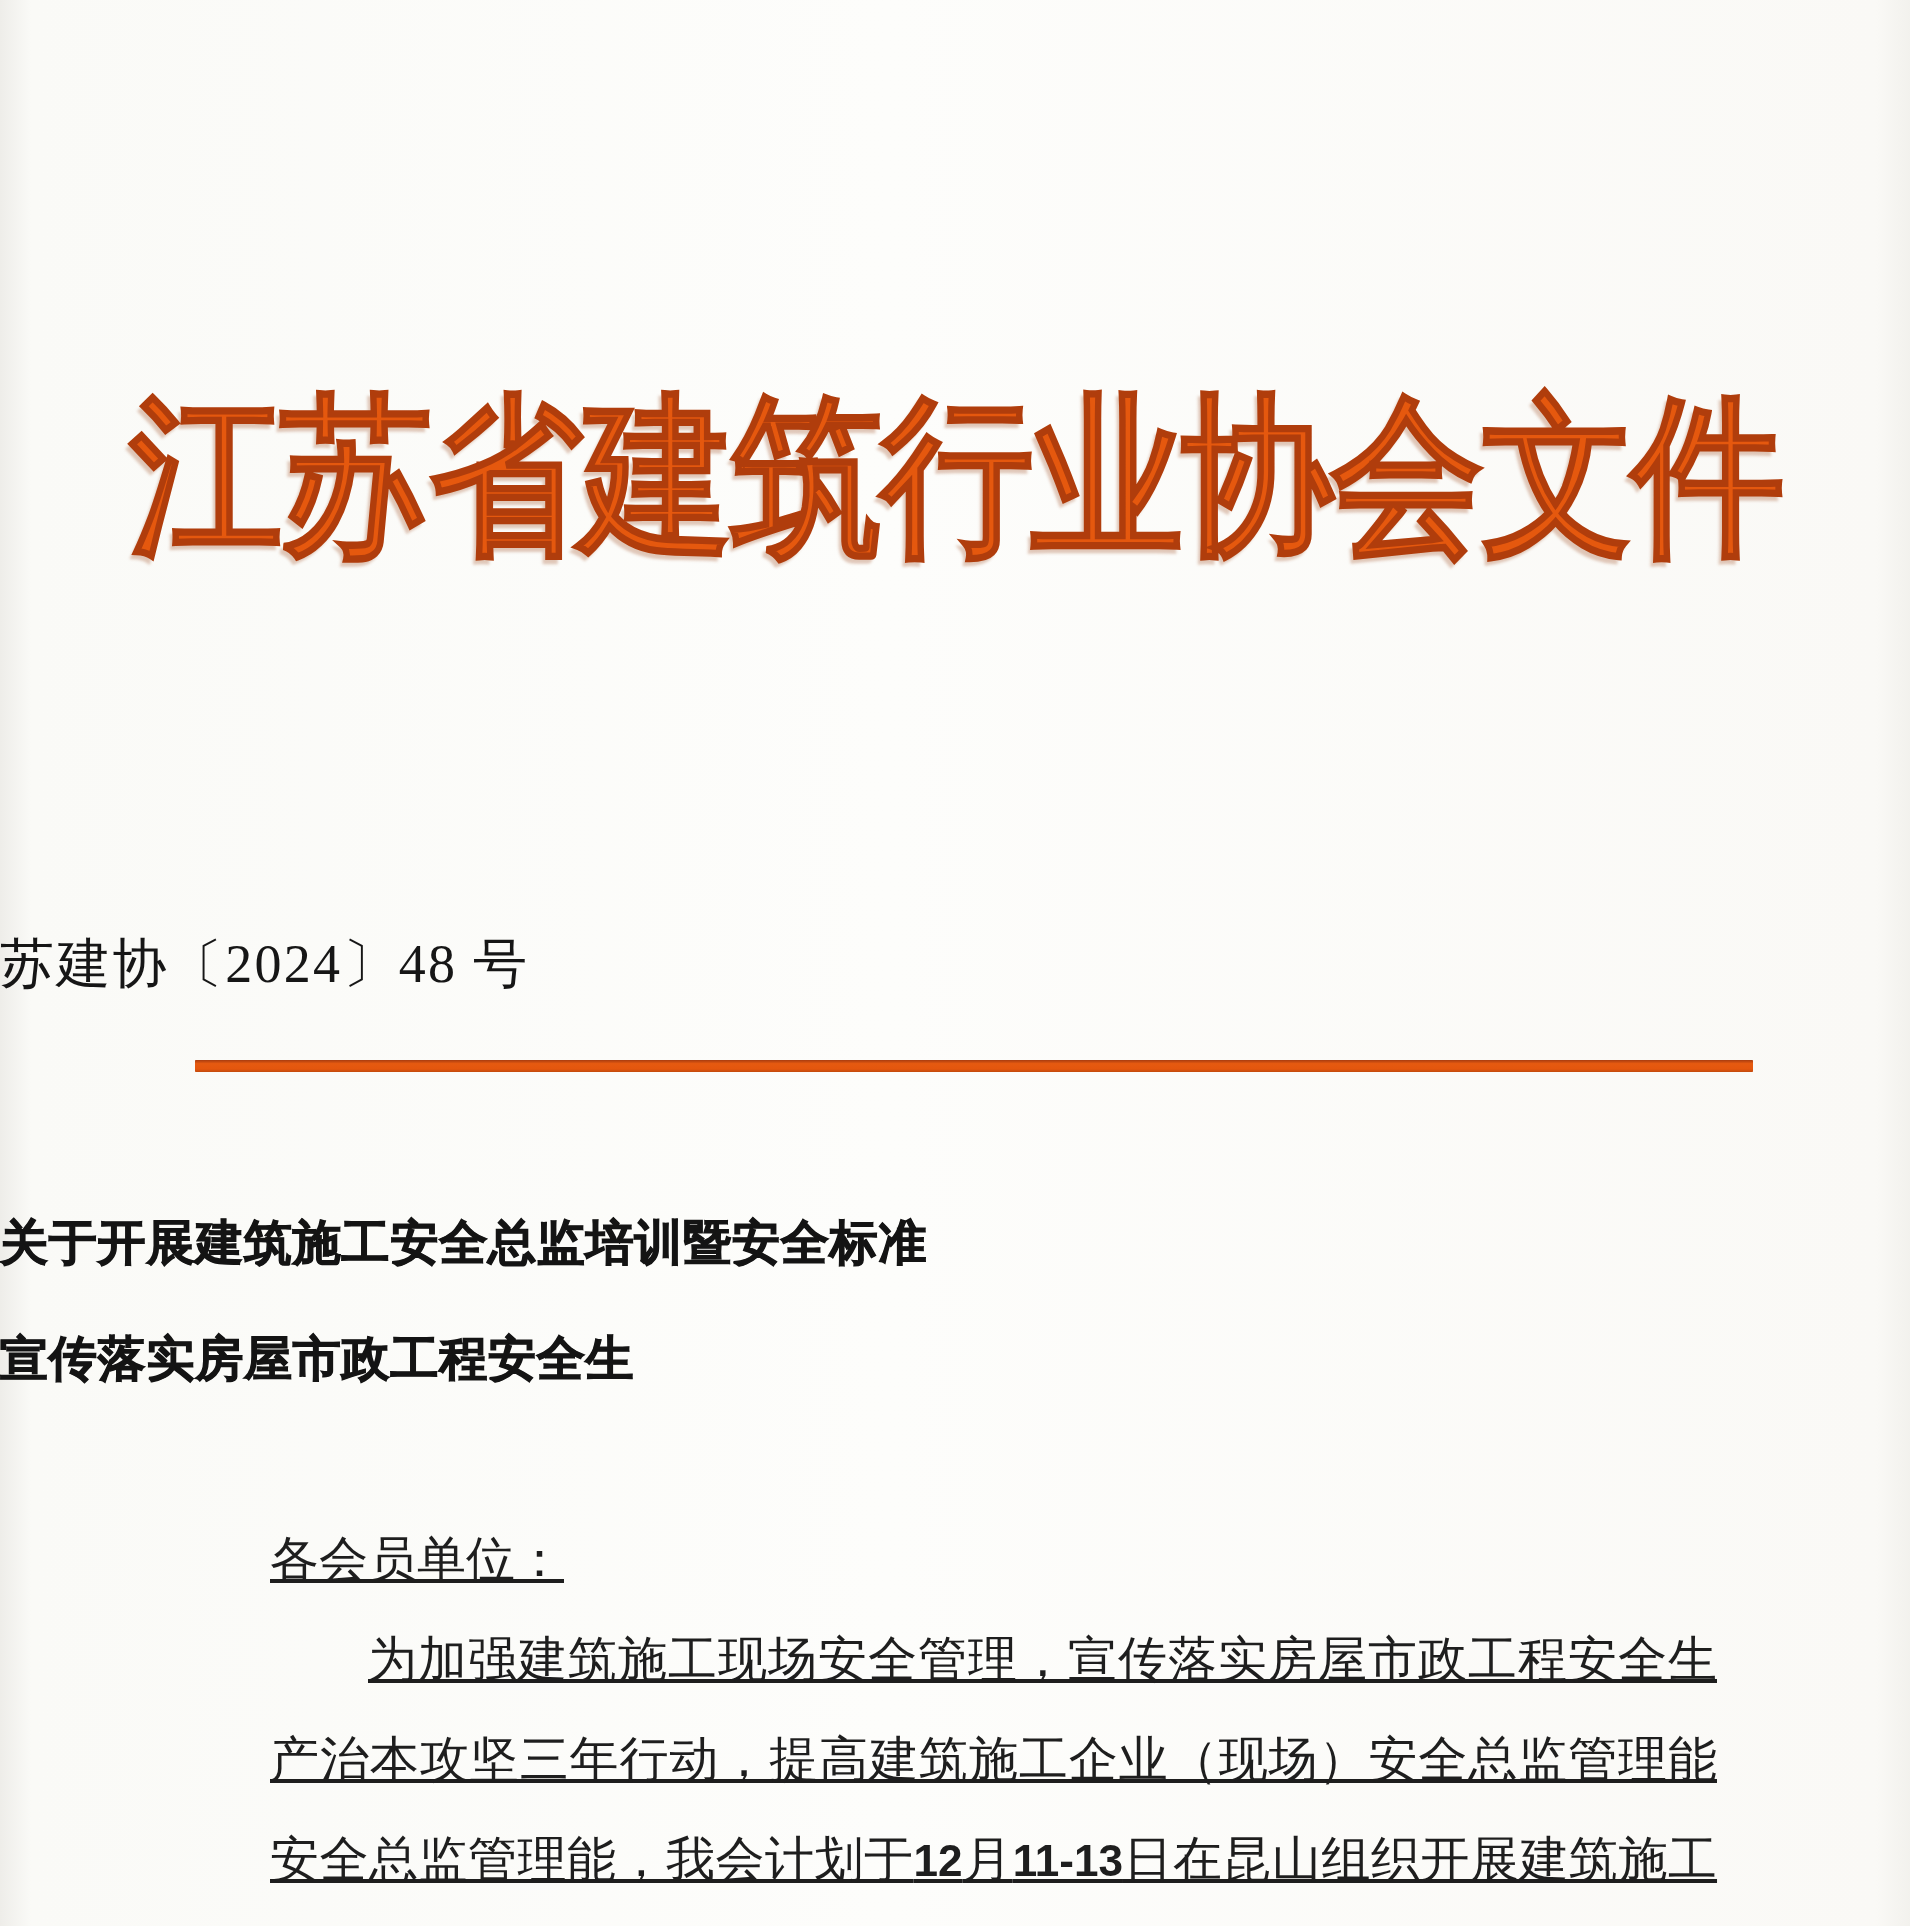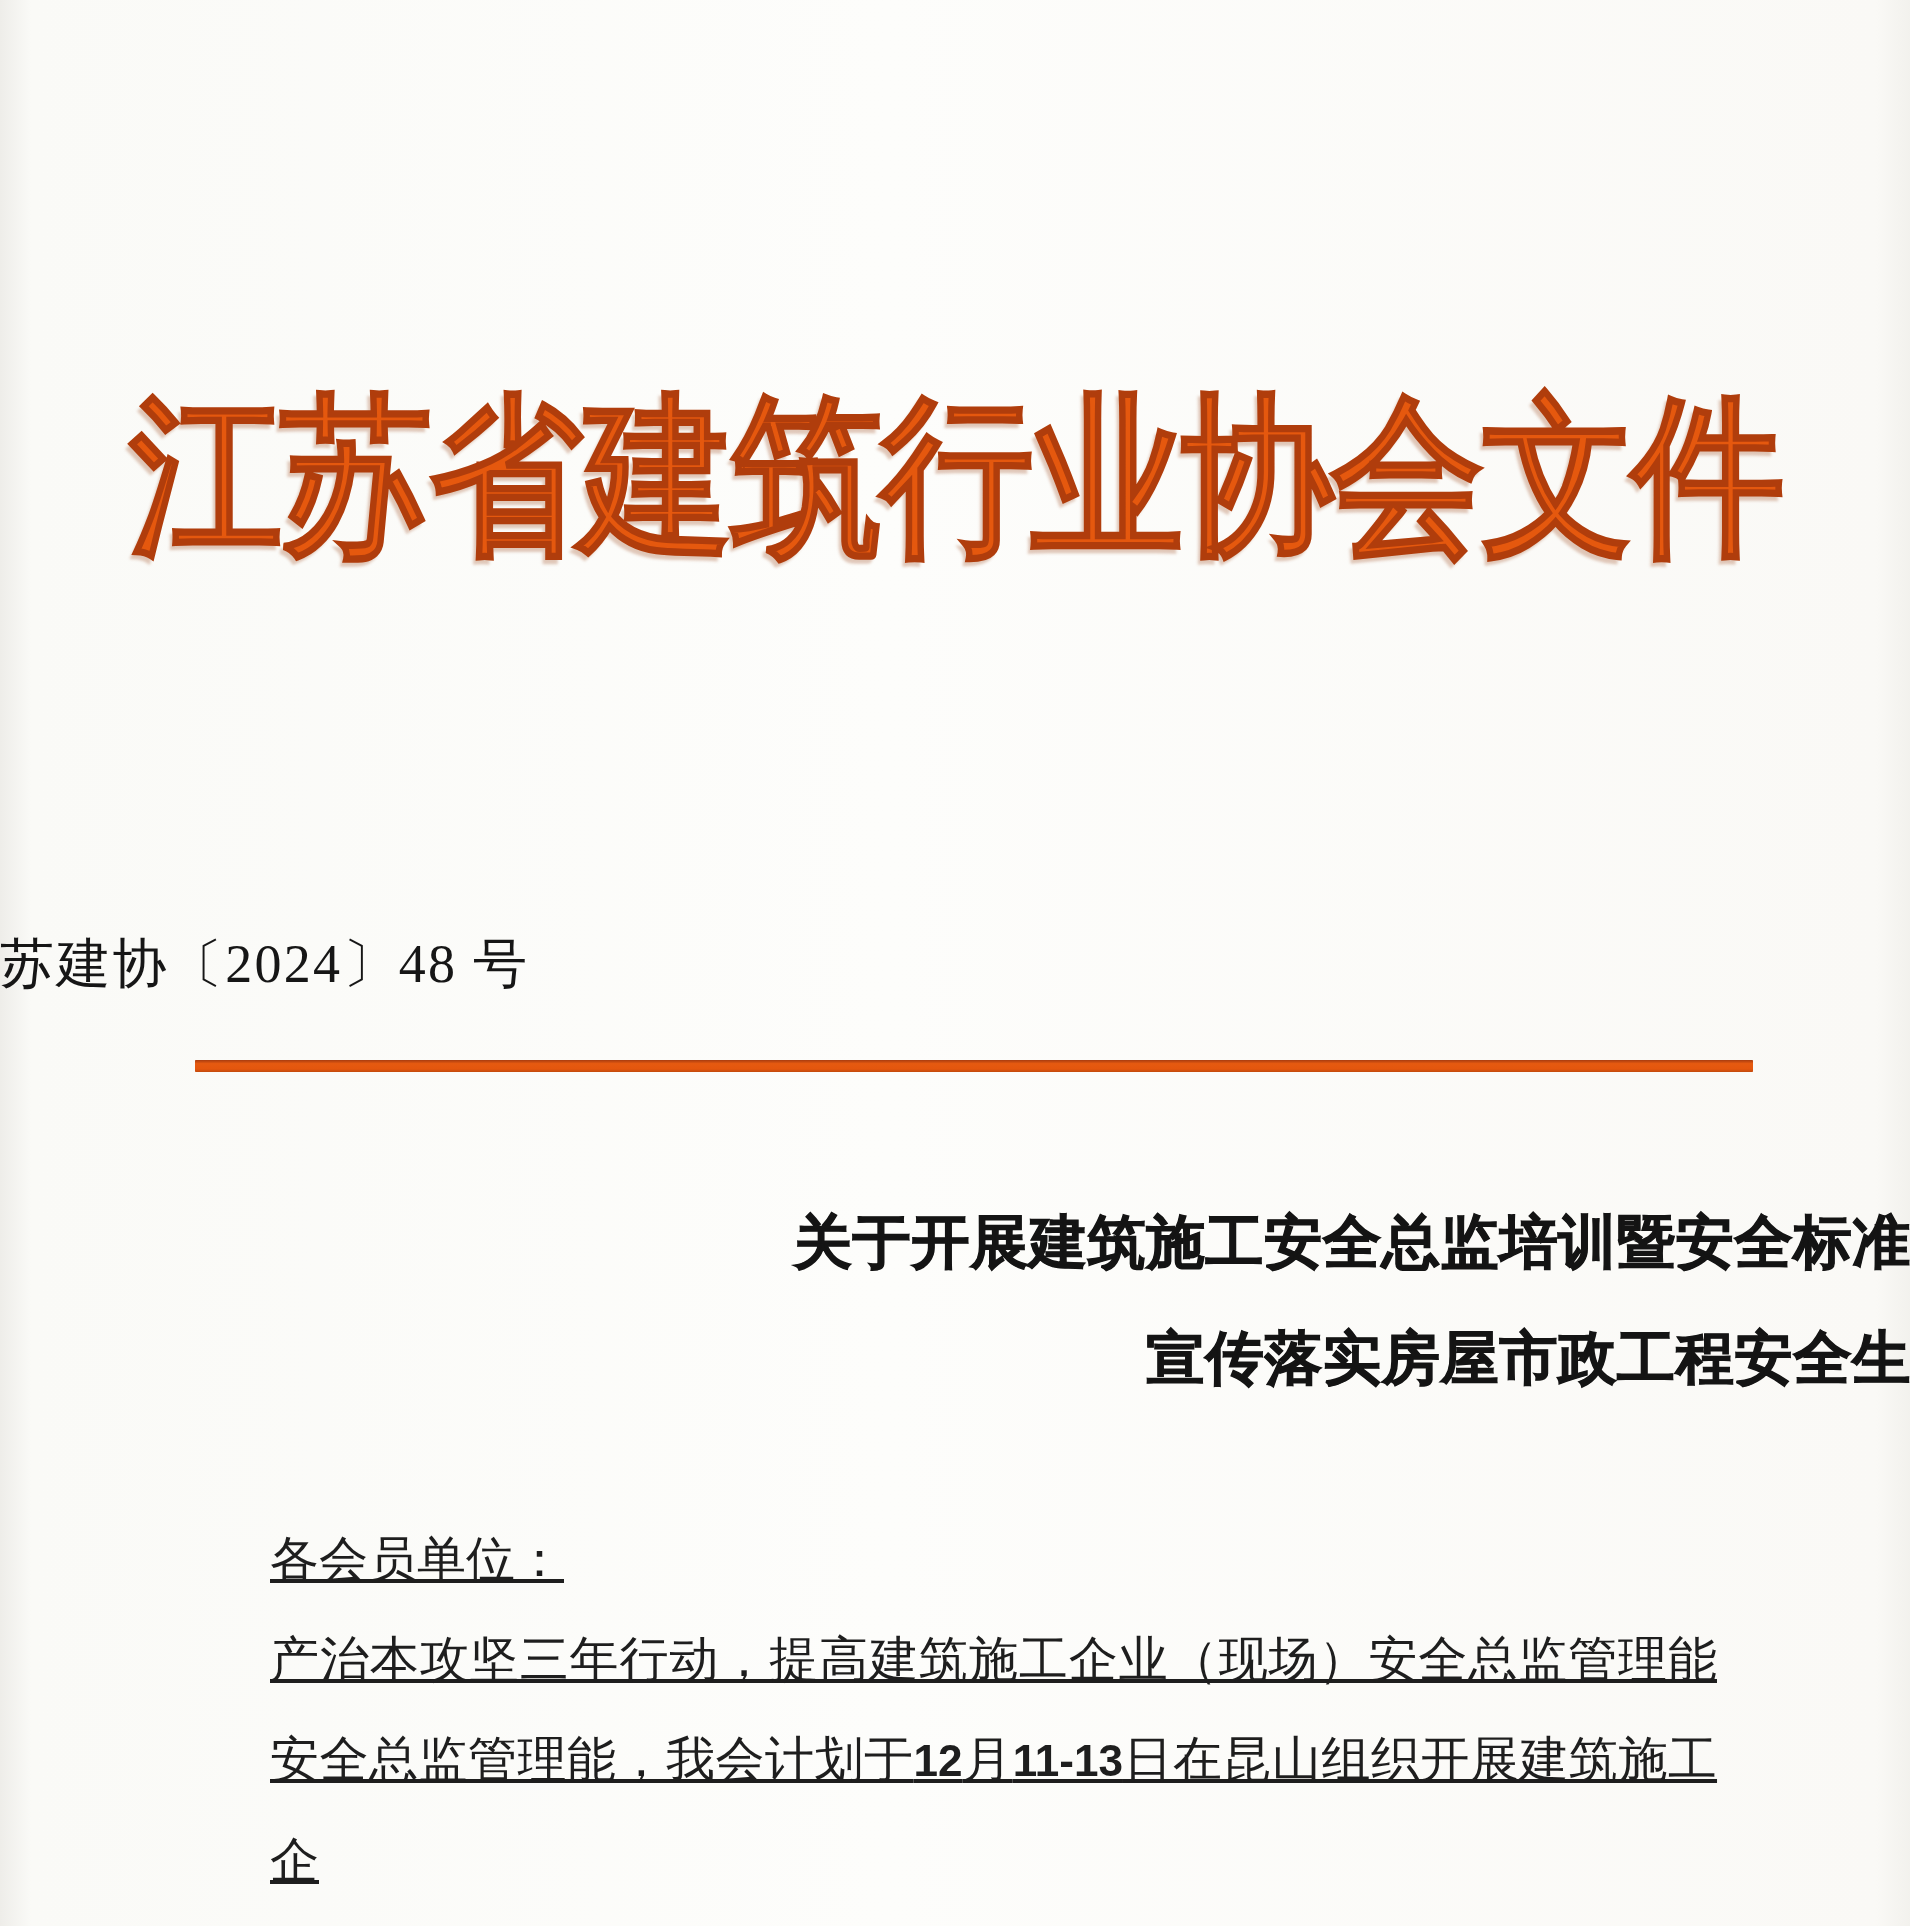--- a/index.html
+++ b/index.html
@@ -34,22 +34,22 @@
   }
   
   .rule{
     position:absolute;top:1060px;left:195px;width:1558px;height:11.6px;
     background:linear-gradient(180deg,#a83c10 0%,#e65a10 30%,#e4560d 75%,#c24a0d 100%);
     border-radius:0.8px;
   }
   
   .title{
     position:absolute;top:1185px;left:0;width:100%;
-    text-align:right;
-    font-size:58px;line-height:116px;font-weight:bold;
+    text-align:left;
+    font-size:48px;line-height:116px;font-weight:bold;
     color:#141414;
     -webkit-text-stroke:1px #141414;
     letter-spacing:0.8px;
   }
   
   .bodytext{
     position:absolute;top:1510px;left:270px;width:1447px;
     font-size:49px;line-height:100px;color:#1e1e1e;
   }
   .line{min-height:100px;text-decoration:underline;}
@@ -73,20 +73,21 @@
 
   <div class="title">
     <div>关于开展建筑施工安全总监培训暨安全标准</div>
     <div>宣传落实房屋市政工程安全生</div>
   </div>
 
   <div class="bodytext">
 
     <div class="line">各会员单位：</div>
 
+    <div class="line just ind">为加强建筑施工现场安全管理，宣传落实房屋市政工程安全生</div>
 
     <div class="line just">产治本攻坚三年行动，提高建筑施工企业（现场）安全总监管理能</div>
 
     <div class="line just"><span>安全总监管理能，我会计划于</span><span class="num">12</span><span>月</span><span class="num">11-13</span><span>日在昆山组织开展建筑施工企</span></div>
 
     <div class="line just">业安全总监培训暨安全标准化工地观摩交流活动，具体事项通知如</div>
 
   </div>
 
 </div>

